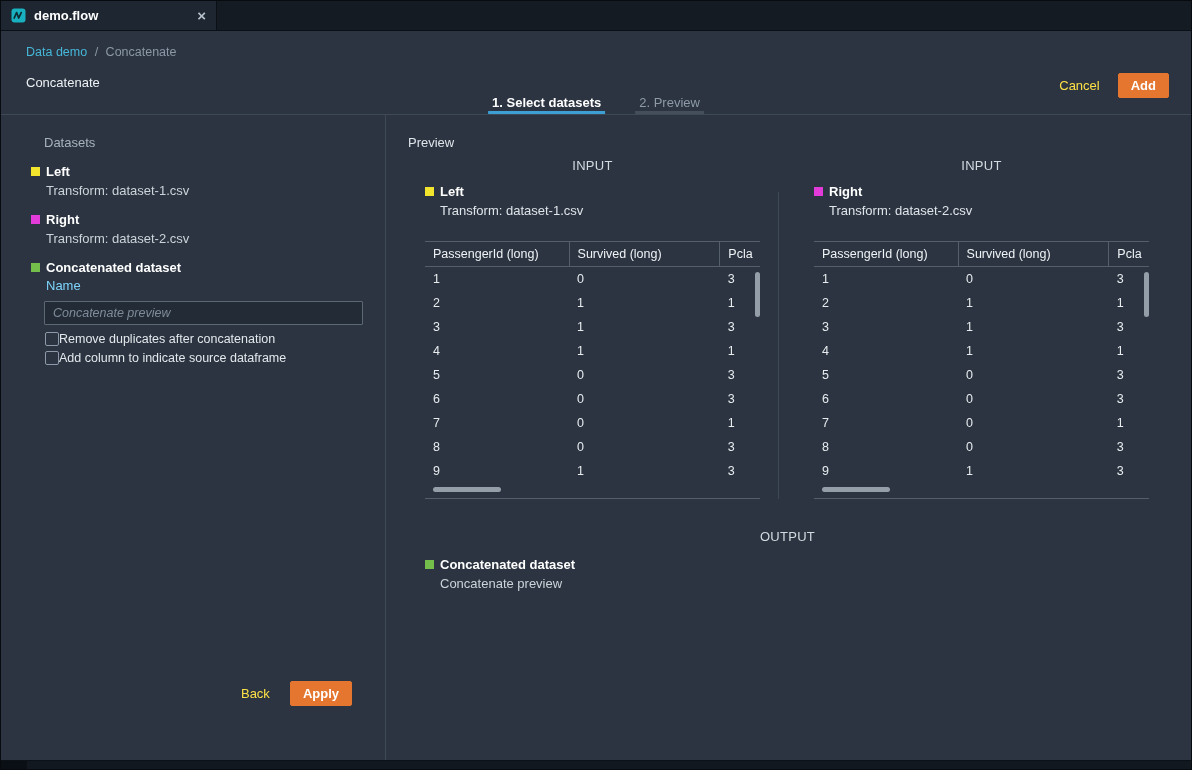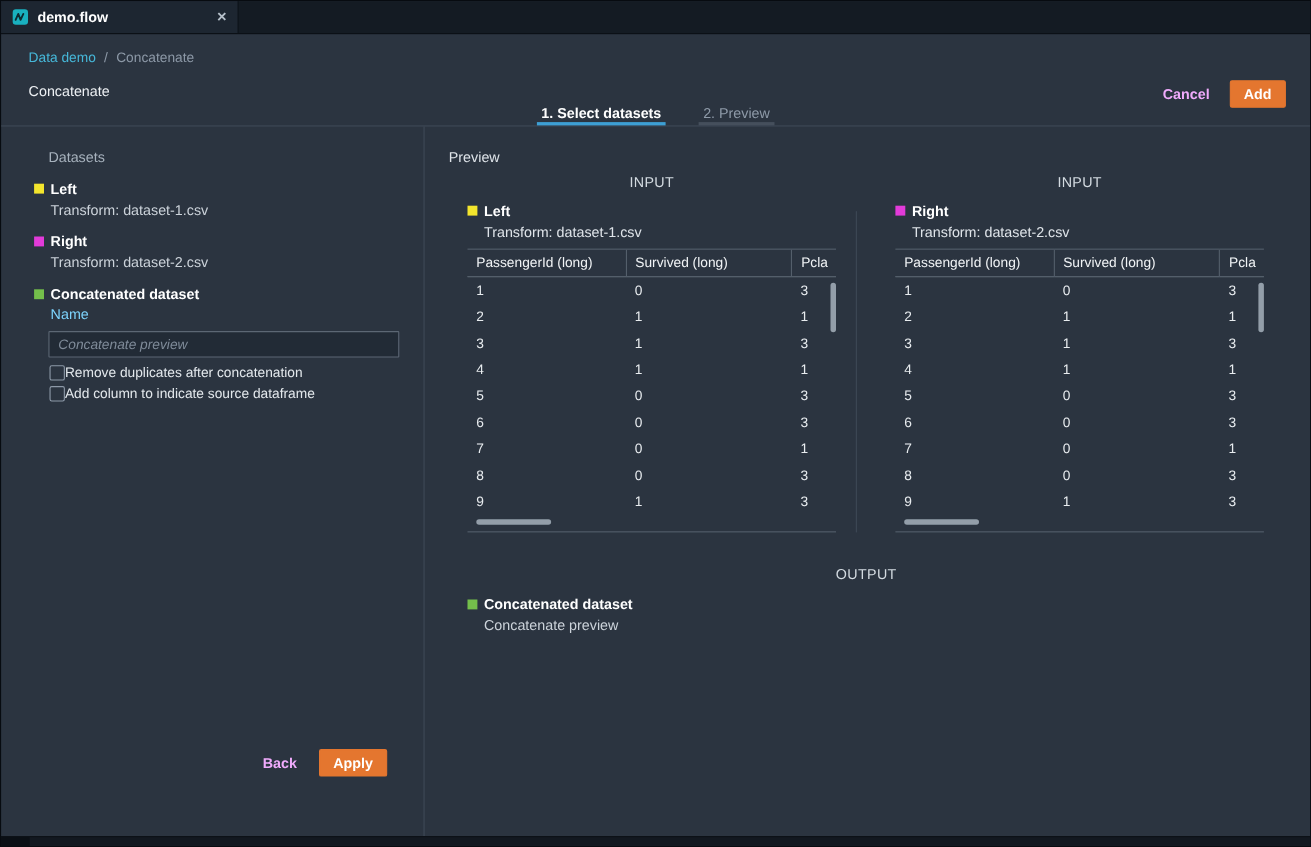--- a/index.html
+++ b/index.html
@@ -53,21 +53,21 @@
     display: flex; gap: 30px;
   }
   .step {
     padding: 0 4px 1px 4px;
     font-size: 13px; color: #8e9aa8;
     border-bottom: 3px solid #454f5c;
     cursor: pointer; white-space: nowrap;
   }
   .step.active { color: #ffffff; font-weight: bold; border-bottom-color: #3d9fd4; }
   .hdr-actions { position: absolute; right: 22px; top: 42px; display: flex; align-items: center; gap: 18px; }
-  .btn-text { background: none; border: none; color: #f0abfc; font-weight: bold; font-size: 13px; font-family: inherit; cursor: pointer; }
+  .btn-text { background: none; border: none; color: #fde047; font-weight: normal; font-size: 13px; font-family: inherit; cursor: pointer; }
   .btn-orange {
     background: #e4762f; border: 1px solid #e4762f; border-radius: 2px;
     color: #ffffff; font-weight: bold; font-size: 13px; font-family: inherit;
     padding: 4px 12px; cursor: pointer;
   }
 
   
   .content { flex: 1; display: flex; min-height: 0; }
 
   
@@ -110,21 +110,21 @@
   .preview-title { color: #dfe4e9; margin-bottom: 8px; }
   .io-cols { position: relative; display: flex; margin-top: 6px; }
   .io-col { width: 352px; flex: 0 0 352px; padding-left: 17px; }
   .io-col + .io-divider + .io-col { margin-left: 37px; }
   .io-divider {
     position: absolute; left: 370px; top: 34px; bottom: 0;
     width: 1px; background: #3e4956;
   }
   .io-label { text-align: center; color: #d3dae0; letter-spacing: .3px; margin-bottom: 10px; }
   .io-head .ds-detail { color: #dfe4e9; }
-  .table-wrap { position: relative; margin-top: 7px; border-bottom: 1px solid #545f6b; }
+  .table-wrap { position: relative; margin-top: 22px; border-bottom: 1px solid #545f6b; }
   table { width: 100%; border-collapse: collapse; table-layout: fixed; }
   th, td { text-align: left; padding: 5px 8px; font-size: 12.5px; white-space: nowrap; overflow: hidden; }
   thead th {
     color: #f0f3f5; font-weight: normal;
     border-top: 1px solid #545f6b; border-bottom: 1px solid #545f6b;
   }
   thead th + th { border-left: 1px solid #545f6b; }
   col.c1 { width: 43%; } col.c2 { width: 45%; } col.c3 { width: 12%; }
   td { color: #e8ecef; height: 24px; }
   .vscroll {

